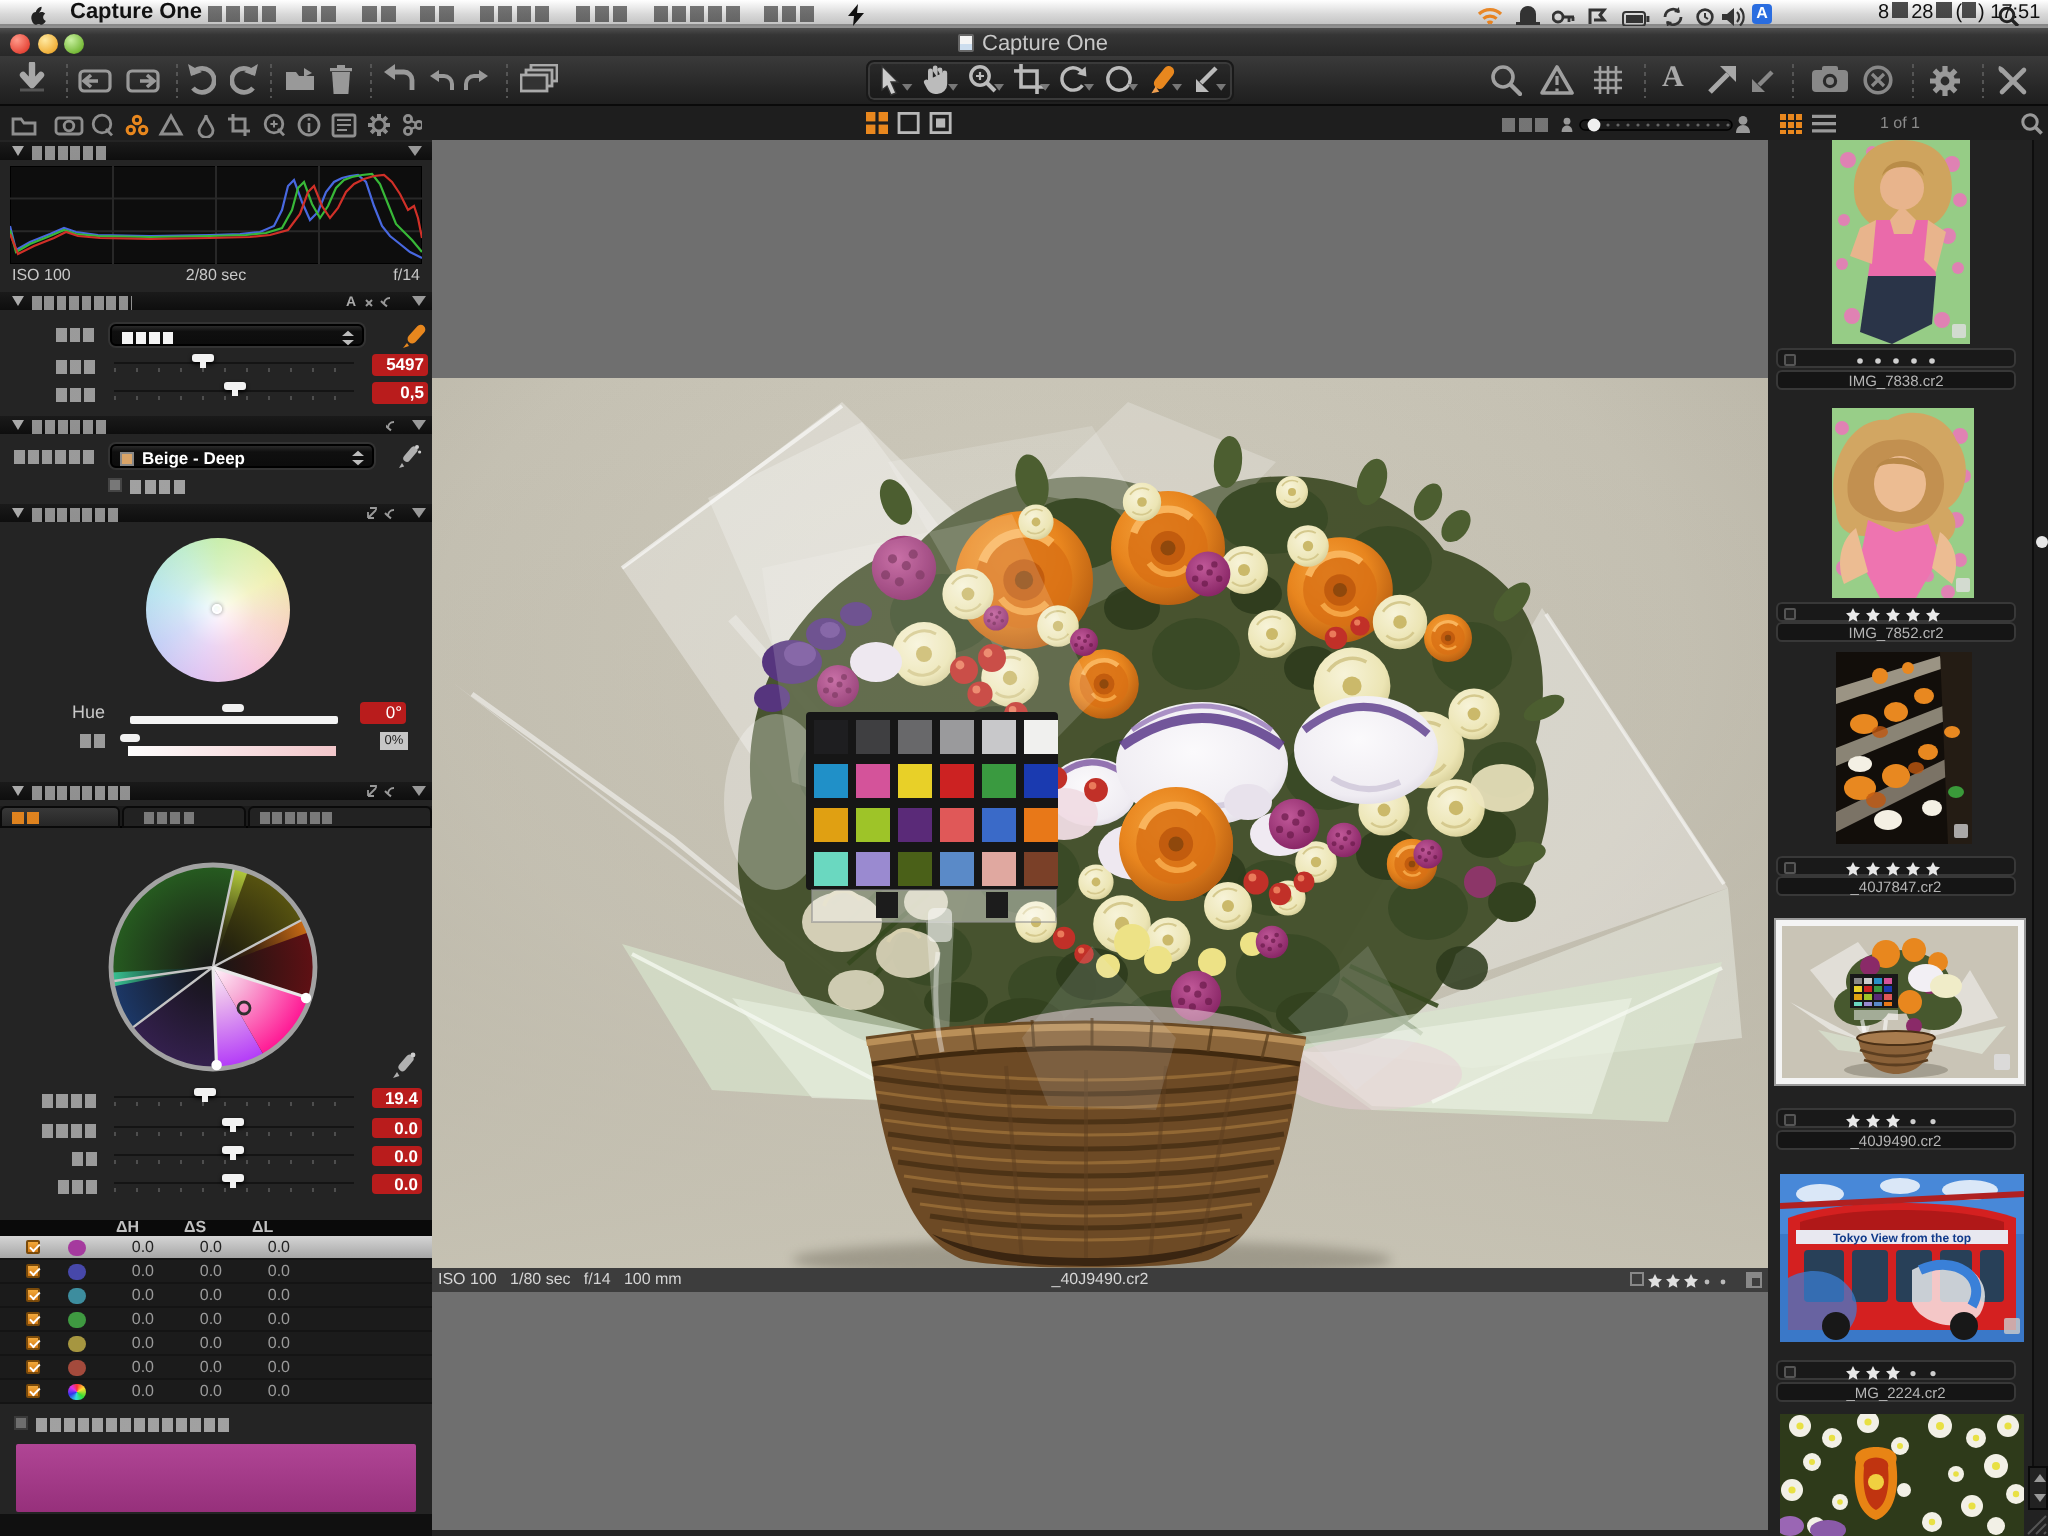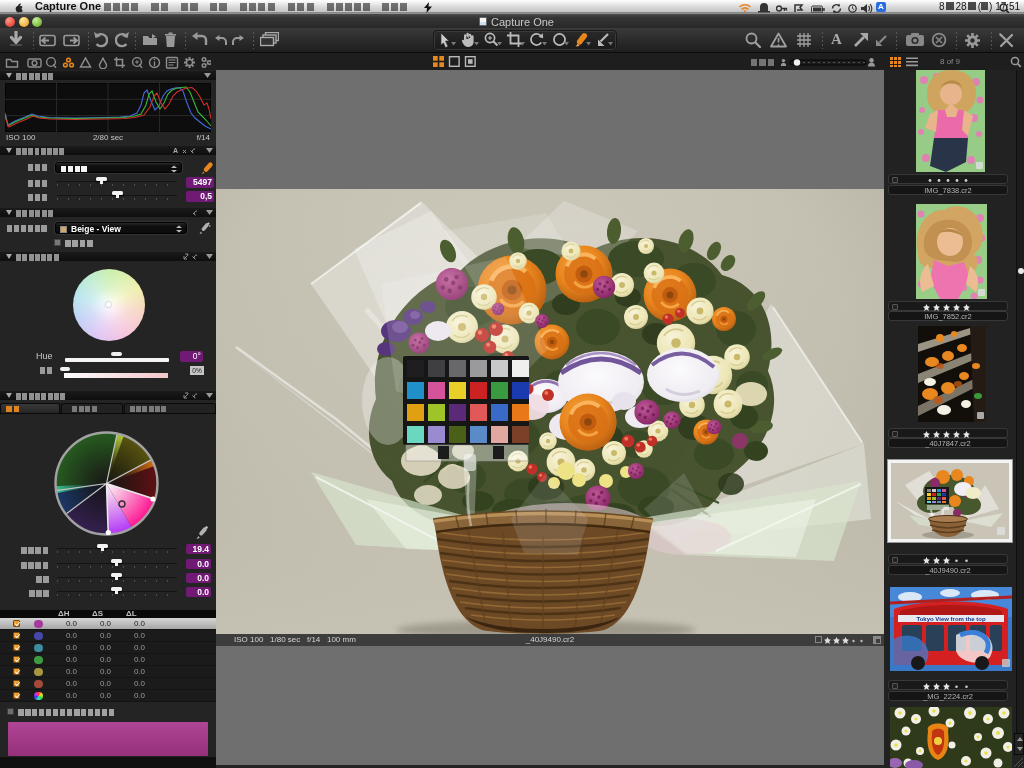--- a/index.html
+++ b/index.html
@@ -18,21 +18,21 @@
 #toolbar{left:0;top:28px;width:1024px;height:25px;background:linear-gradient(#3a3a3a,#262626 70%,#1f1f1f);border-bottom:1px solid #0a0a0a}
 .tsep{position:absolute;top:4px;height:17px;width:1px;background:repeating-linear-gradient(#555 0,#555 2px,transparent 2px,transparent 4px)}
 .ticon{position:absolute;top:3px}
 
 #row2{left:0;top:53px;width:1024px;height:17px;background:#1e1e1e}
 
 #left{left:0;top:70px;width:216px;height:698px;background:#242424}
 .hdr{position:absolute;left:0;width:216px;height:9px;background:linear-gradient(#1a1a1a,#0e0e0e);color:#b0b0b0}
 .hdr .tri{position:absolute;left:6px;top:2px;width:0;height:0;border-left:3.5px solid transparent;border-right:3.5px solid transparent;border-top:5px solid #aaa}
 .dd{position:absolute;background:linear-gradient(#2a2a2a,#0f0f0f 30%,#0c0c0c);border:1px solid #000;box-shadow:0 0 0 1px #333;border-radius:3px;color:#fff}
-.vbox{position:absolute;background:#701a75;border-radius:2px;color:#fff;font-weight:bold;text-align:right}
+.vbox{position:absolute;background:#b91c1c;border-radius:2px;color:#fff;font-weight:bold;text-align:right}
 .slider{position:absolute}
 .slider .track{position:absolute;left:0;right:0;top:4px;height:1px;background:#141414}
 .slider .ticks{position:absolute;left:0;right:0;top:7px;height:1.5px;background:repeating-linear-gradient(90deg,#4e4e4e 0,#4e4e4e 1px,transparent 1px,transparent 11px)}
 .slider .hnd{position:absolute;top:0px;width:11px;height:4px;background:#f2f2f2;border-radius:1.5px;box-shadow:0 1px 2px #000}
 .slider .hnd:after{content:"";position:absolute;left:4px;top:4px;width:3px;height:3px;background:#f2f2f2}
 
 #viewer{left:216px;top:70px;width:668px;height:695px;background:#6f6f6f}
 #infobar{position:absolute;left:0;top:564px;width:668px;height:12px;background:#3d3d3d;color:#d5d5d5;font-size:8px;line-height:12px}
 
 #browser{left:884px;top:70px;width:140px;height:698px;background:#222}
@@ -365,21 +365,21 @@
           <rect x="4" y="5" width="3" height="3"></rect>
           <rect x="8" y="5" width="3" height="3"></rect>
           <rect x="0" y="9" width="3" height="2"></rect>
           <rect x="4" y="9" width="3" height="2"></rect>
           <rect x="8" y="9" width="3" height="2"></rect>
         </g>
     <g stroke="#999" stroke-width="1.6">
           <path d="M16 2.2h12M16 5.8h12M16 9.4h12"></path>
         </g>
   </svg>
-  <span class="abs" style="left:930px;top:4px;width:40px;color:#8a8a8a;font-size:8px;text-align:center">8 of 9</span>
+  <span class="abs" style="left:930px;top:4px;width:40px;color:#8a8a8a;font-size:8px;text-align:center">1 of 1</span>
   <svg class="abs" style="left:1010px;top:3px" width="12" height="12" viewBox="0 0 12 12">
         <circle cx="5" cy="5" r="3.6" fill="none" stroke="#999" stroke-width="1.5"></circle>
         <path d="M7.8 7.8l3 3" stroke="#999" stroke-width="1.8"></path>
       </svg>
 </div>
 <div class="abs" id="left">
 
   <div class="hdr" style="top:1px">
         <span class="tri"></span>
         <span class="jt" style="position:absolute;left:16px;top:2px;width:38px;height:6.5px;color:#b0b0b0;--b:5px;--c:6.4px"></span>
@@ -446,21 +446,21 @@
         <span class="tri"></span>
         <span class="jt" style="position:absolute;left:16px;top:2px;width:38px;height:6.5px;color:#b0b0b0;--b:5px;--c:6.4px"></span>
     <svg style="position:absolute;right:3px;top:1px" width="20" height="7" viewBox="0 0 20 7">
           <path d="M4 2c-2 0-3 1.5-3 3m0 0L-.5 3.5M1 5l1.5 1.2" stroke="#999" fill="none"></path>
           <path d="M13 1h7L16.5 6z" fill="#999"></path>
         </svg>
       </div>
   <span class="abs jt" style="left:7px;top:155px;width:41px;height:6.5px;color:#b8b8b8;--b:5.4px;--c:6.9px"></span>
   <div class="dd" style="left:55px;top:152px;width:132px;height:12px">
     <span style="position:absolute;left:4px;top:2.5px;width:7px;height:7px;background:#d9a468;border:1px solid #888"></span>
-    <span style="position:absolute;left:15px;top:0;font-size:8.5px;font-weight:bold;line-height:12px">Beige - View</span>
+    <span style="position:absolute;left:15px;top:0;font-size:8.5px;font-weight:bold;line-height:12px">Beige - Deep</span>
     <svg style="position:absolute;right:3px;top:2px" width="8" height="8" viewBox="0 0 8 8">
           <path d="M1 3l3-2.6L7 3z" fill="#bbb"></path>
           <path d="M1 5l3 2.6L7 5z" fill="#bbb"></path>
         </svg>
   </div>
   <svg class="abs" style="left:197px;top:151px" width="14" height="14" viewBox="0 0 14 14">
         <rect x="5.5" y="1" width="3.6" height="9" rx="1.8" fill="#b0b0b0" transform="rotate(40 7 7)"></rect>
         <path d="M4 10.5L2.5 13l2.6-.8z" fill="#b0b0b0"></path>
         <circle cx="11.5" cy="2.5" r="1" fill="#ccc"></circle>
         <circle cx="12.8" cy="5" r=".8" fill="#ccc"></circle>
@@ -1007,21 +1007,21 @@
     <g stroke="#553a1a" stroke-width="1.5" opacity=".7">
             <path d="M240 328 l3 12 M270 324 l2 13 M300 321 l1 14 M330 320 l0 14 M360 321 l-1 14 M390 324 l-2 13 M418 328 l-3 12"></path>
           </g>
   </g>
 
   <polygon points="295,330 330,284 372,330 362,366 308,364" fill="#eaf0f4" opacity=".13"></polygon>
   <polygon points="428,320 468,284 494,330 462,356" fill="#e6eef0" opacity=".15"></polygon>
   <path d="M253 287 q-3 28 2 50" stroke="#fff" stroke-width="2.5" opacity=".4" fill="none"></path>
 </svg>
 <div id="infobar">
-  <span style="position:absolute;left:18px">ISO 100&nbsp;&nbsp;&nbsp;1/80 sec&nbsp;&nbsp;&nbsp;f/14&nbsp;&nbsp;&nbsp;100 mm</span>
+  <span style="position:absolute;left:3px">ISO 100&nbsp;&nbsp;&nbsp;1/80 sec&nbsp;&nbsp;&nbsp;f/14&nbsp;&nbsp;&nbsp;100 mm</span>
   <span style="position:absolute;left:0;width:668px;text-align:center">_40J9490.cr2</span>
   <span style="position:absolute;right:62px;top:2px;width:7px;height:7px;border:1px solid #888"></span>
   <svg style="position:absolute;right:16px;top:2.5px" width="44" height="8" viewBox="0 0 44 8">
           <path d="M3.5 0L4.6 2.3 7 2.65 5.2 4.35 5.7 6.9 3.5 5.6 1.3 6.9 1.8 4.35 0 2.65 2.4 2.3Z" fill="#e0e0e0"></path>
           <path d="M3.5 0L4.6 2.3 7 2.65 5.2 4.35 5.7 6.9 3.5 5.6 1.3 6.9 1.8 4.35 0 2.65 2.4 2.3Z" transform="translate(9,0)" fill="#e0e0e0"></path>
           <path d="M3.5 0L4.6 2.3 7 2.65 5.2 4.35 5.7 6.9 3.5 5.6 1.3 6.9 1.8 4.35 0 2.65 2.4 2.3Z" transform="translate(18,0)" fill="#e0e0e0"></path>
           <circle cx="29.5" cy="4" r="1.2" fill="#bbb"></circle>
           <circle cx="37.5" cy="4" r="1.2" fill="#bbb"></circle>
         </svg>
   <span style="position:absolute;right:3px;top:2px;width:8px;height:8px;border:1px solid #888;background:linear-gradient(90deg,#888 0 2px,transparent 2px 3px) ,linear-gradient(#888 0 2px,transparent 2px 3px)"></span>

